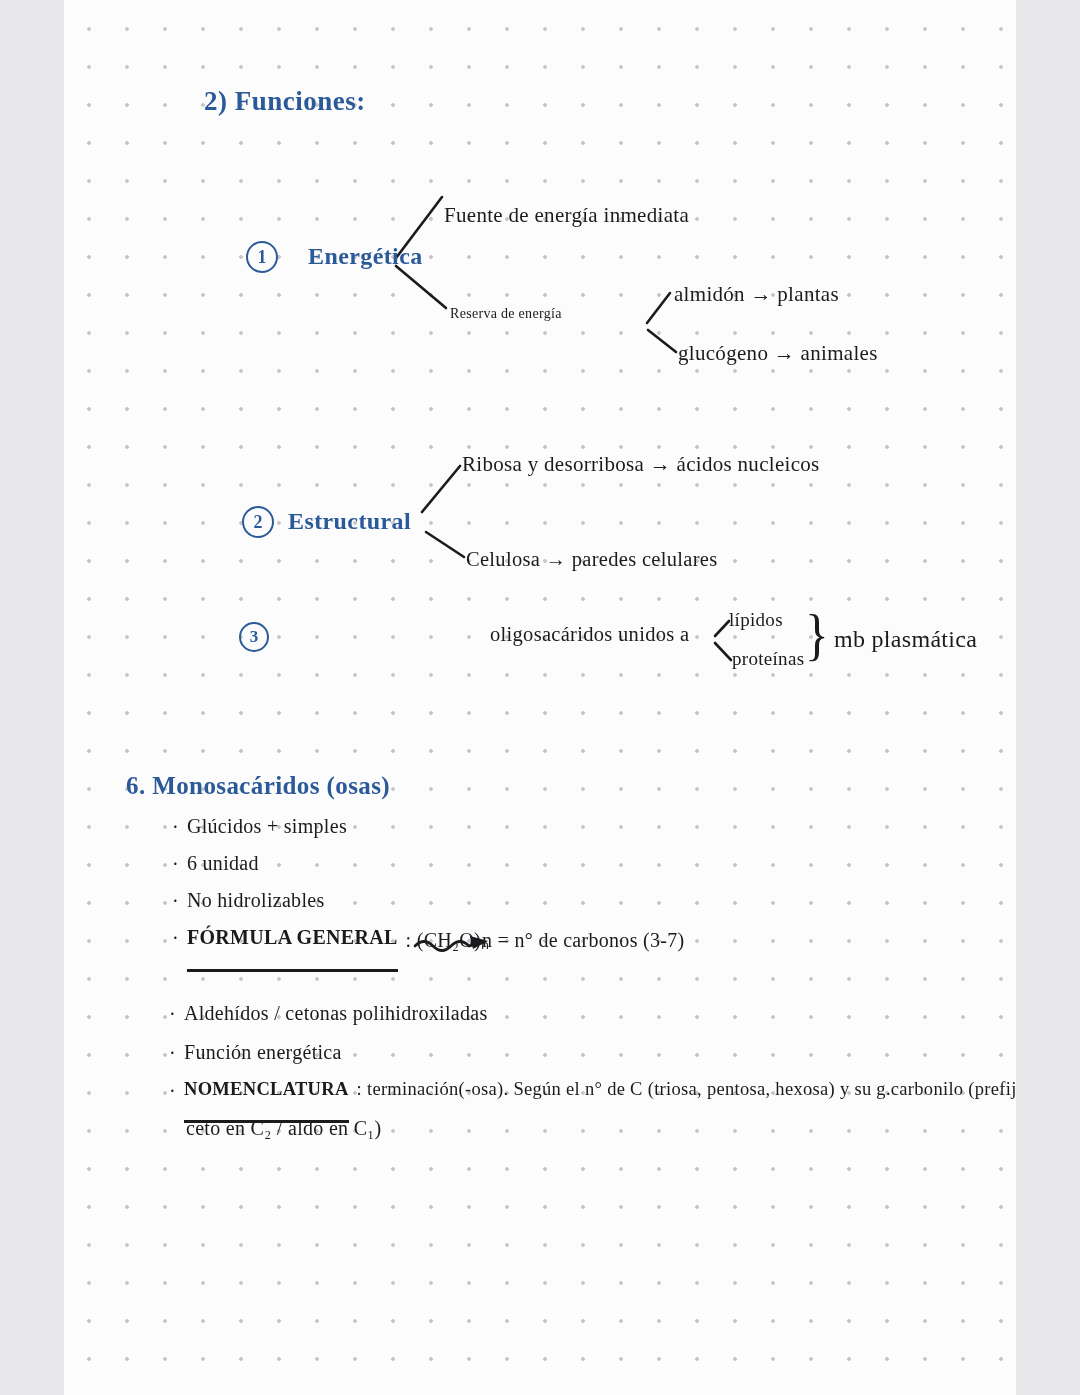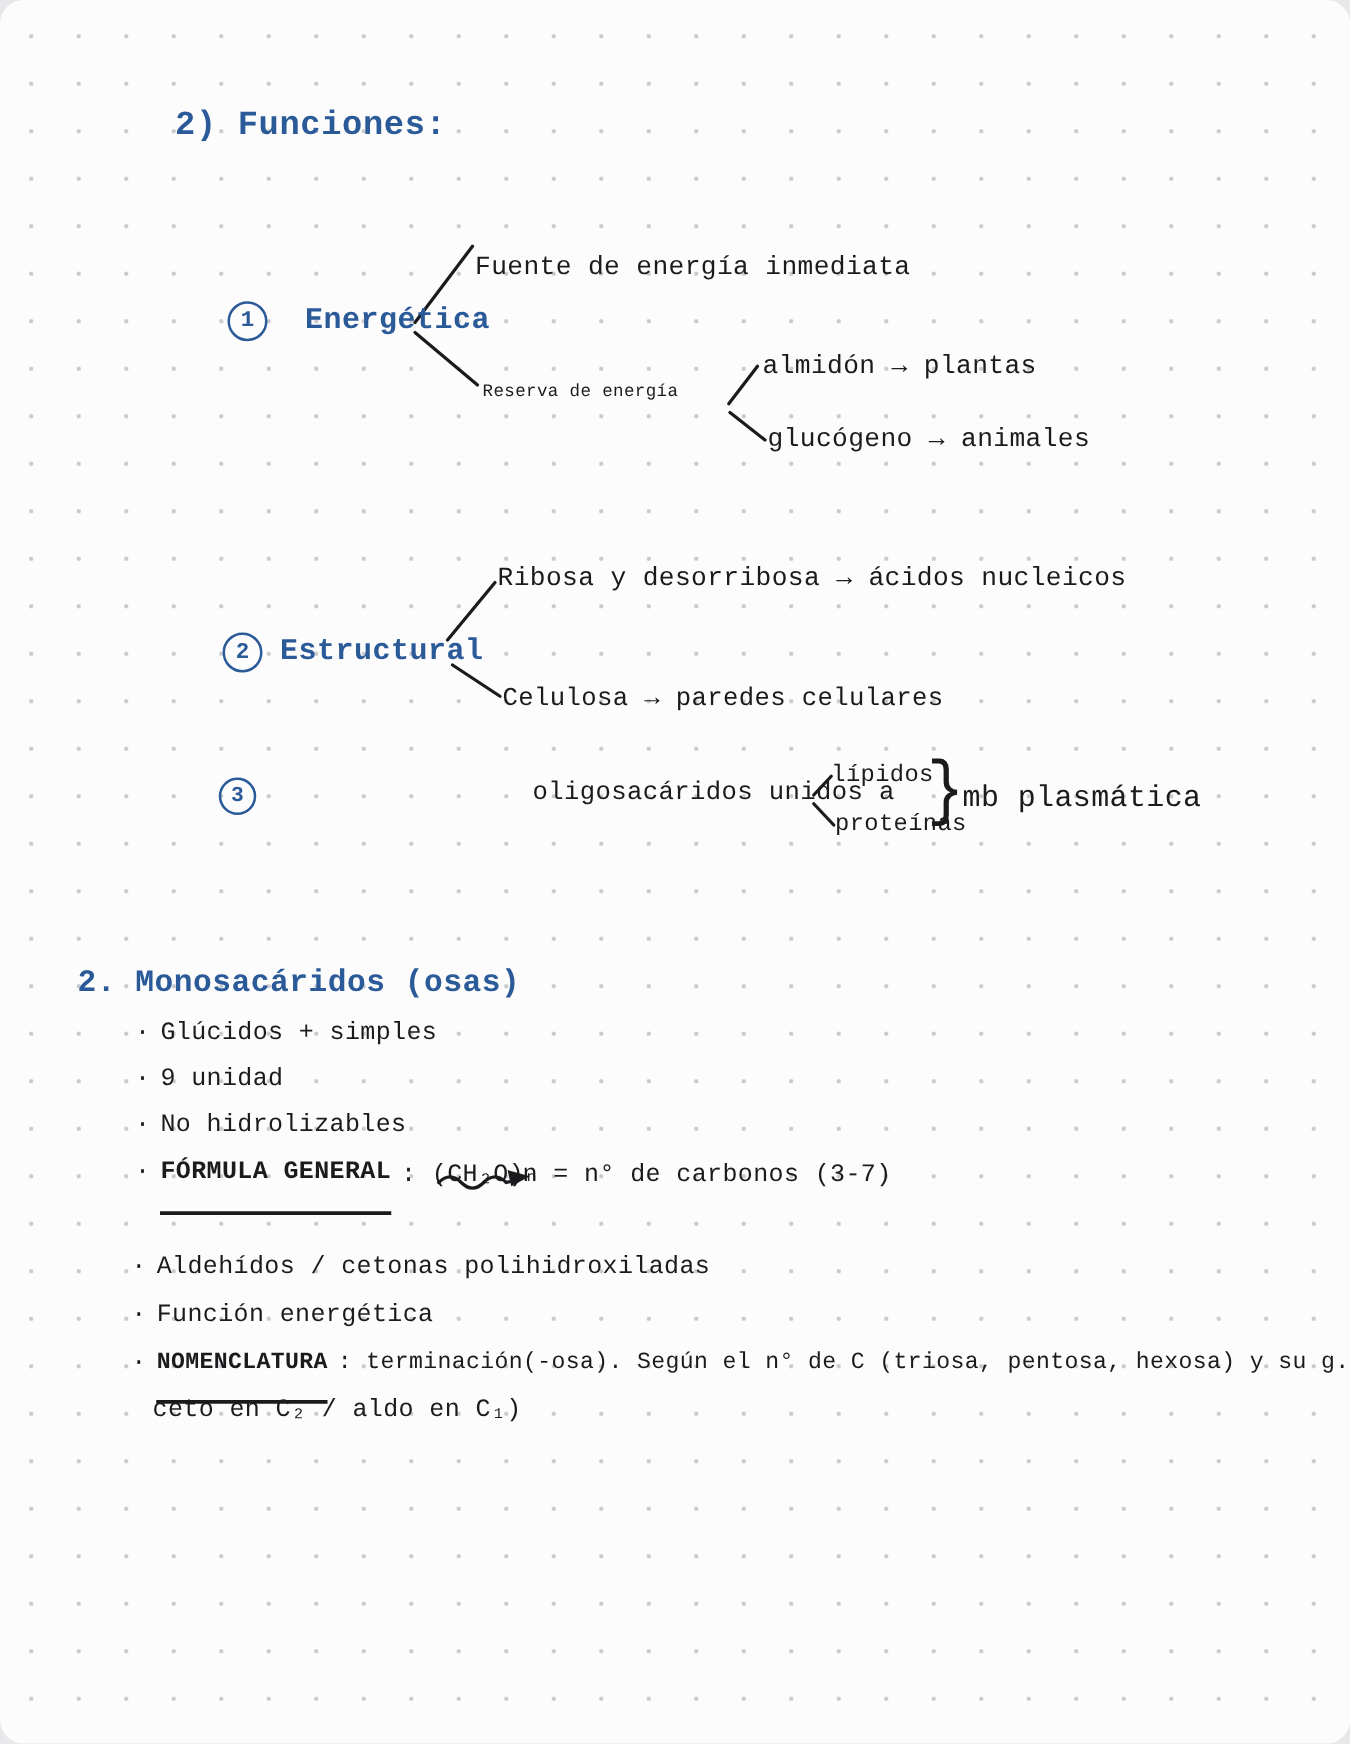--- a/index.html
+++ b/index.html
@@ -4,30 +4,29 @@
 <style>
   :root{
     --blue:#2b5a99;
     --black:#1b1b1e;
     --paper:#fcfcfd;
     --dot:#c9c9cd;
   }
   html,body{margin:0;padding:0;background:#e8e8ea;}
   .page{
     position:relative;
-    width:1080px;height:1395px;
+    width:952px;height:1395px;
     margin:0 auto;
     background-color:var(--paper);
     background-image:radial-gradient(circle 1.7px at center, var(--dot) 1.6px, transparent 1.8px);
     background-size:38px 38px;
     background-position:6px 10px;
-    font-family:Liberation Mono, monospace;
+    font-family:Liberation Serif, serif;
     color:var(--black);
     overflow:hidden;
-    border-radius:19px;
   }
   .abs{position:absolute;white-space:nowrap;}
   .blue{color:var(--blue);}
   .hand{letter-spacing:0.3px;}
   .heading{font-size:27px;font-weight:700;letter-spacing:0.5px;}
   .sub-heading{font-size:25px;font-weight:700;letter-spacing:0.4px;}
   .branch-label{font-size:24px;font-weight:600;letter-spacing:0.4px;}
   .body-txt{font-size:21px;}
   .bullet-row{font-size:20px;display:flex;align-items:flex-start;gap:8px;}
   .bullet-dot{font-size:20px;line-height:1.2;}
@@ -83,30 +82,30 @@
   <div class="abs body-txt hand" style="left:398px;top:452px;">Ribosa y desorribosa → ácidos nucleicos</div>
   <div class="abs body-txt hand" style="left:402px;top:548px;font-size:20.5px;">Celulosa → paredes celulares</div>
 
   <div class="circle-num" style="left:175px;top:622px;width:30px;height:30px;font-size:17px;">3</div>
   <div class="abs hand" style="left:426px;top:623px;font-size:20.5px;">oligosacáridos unidos a</div>
   <div class="abs small-opt hand" style="left:665px;top:609px;">lípidos</div>
   <div class="abs small-opt hand" style="left:668px;top:648px;">proteínas</div>
   <div class="abs brace" style="left:739px;top:598px;">}</div>
   <div class="abs hand" style="left:770px;top:626px;font-size:24px;">mb plasmática</div>
 
-  <div class="abs sub-heading blue hand" style="left:62px;top:772px;">2. Monosacáridos (osas)</div>
+  <div class="abs sub-heading blue hand" style="left:62px;top:772px;">6. Monosacáridos (osas)</div>
 
   <div class="abs bullet-row hand" style="left:108px;top:815px;">
     <span class="bullet-dot">·</span>
     <span>Glúcidos + simples</span>
   </div>
 
   <div class="abs bullet-row hand" style="left:108px;top:852px;">
     <span class="bullet-dot">·</span>
-    <span>9 unidad</span>
+    <span>6 unidad</span>
   </div>
 
   <div class="abs bullet-row hand" style="left:108px;top:889px;">
     <span class="bullet-dot">·</span>
     <span>No hidrolizables</span>
   </div>
 
   <div class="abs bullet-row hand" style="left:108px;top:926px;">
     <span class="bullet-dot">·</span>
     <span class="ul-black">FÓRMULA GENERAL</span>

